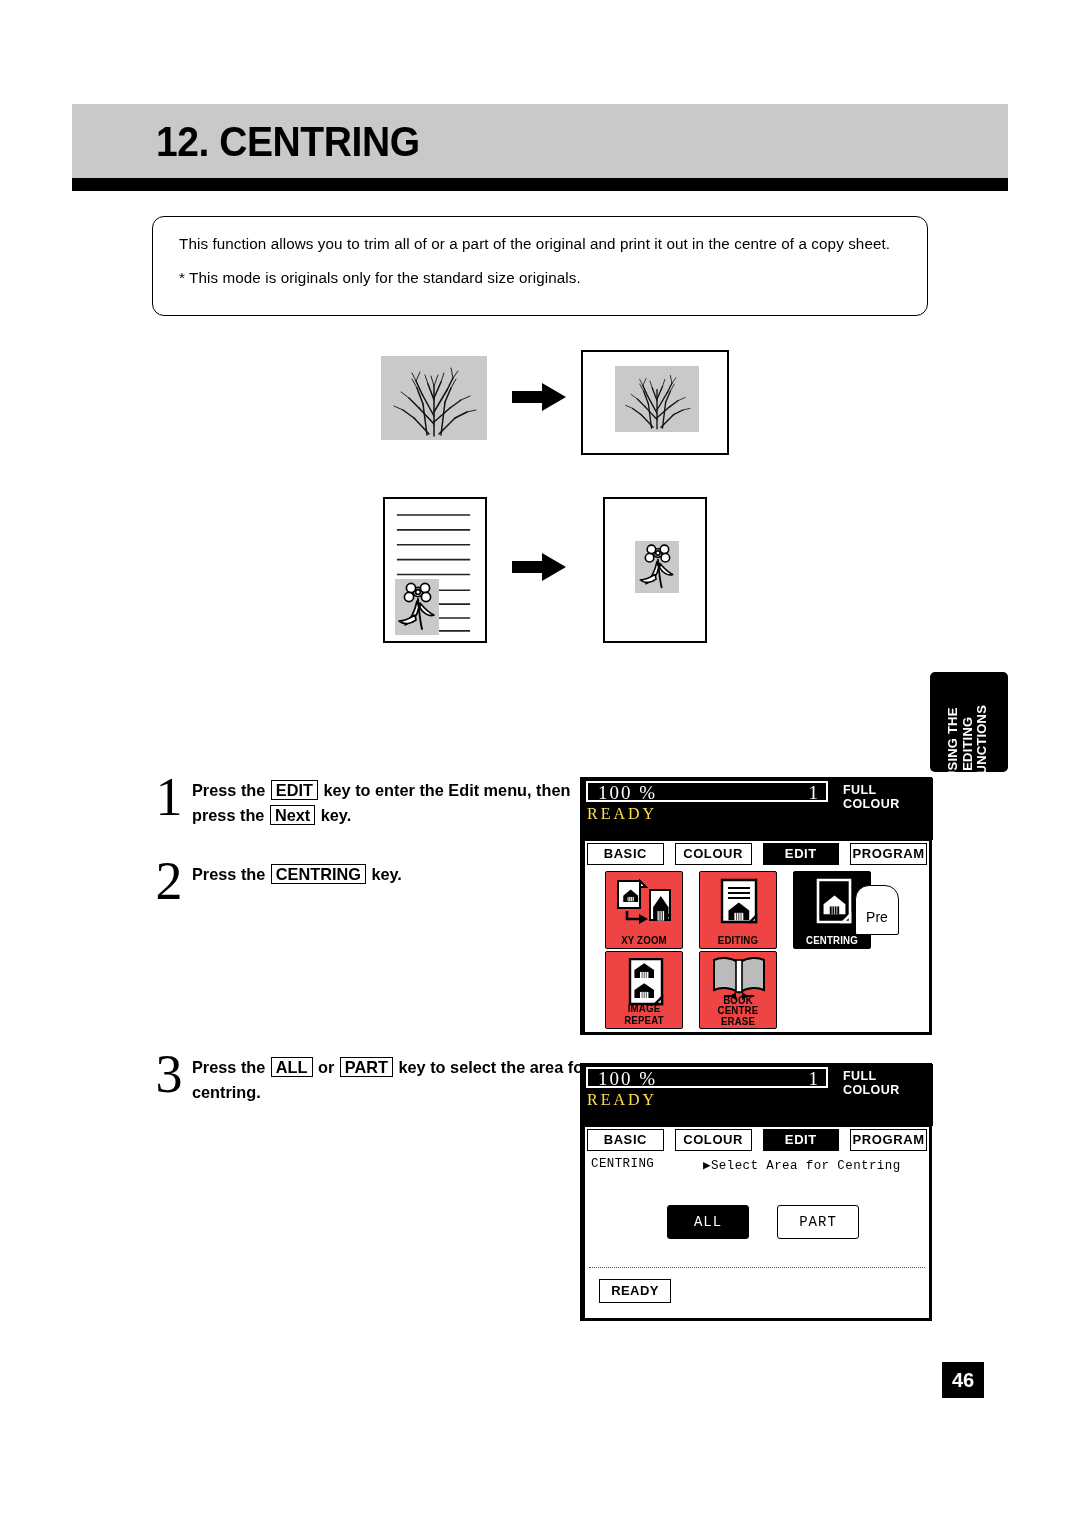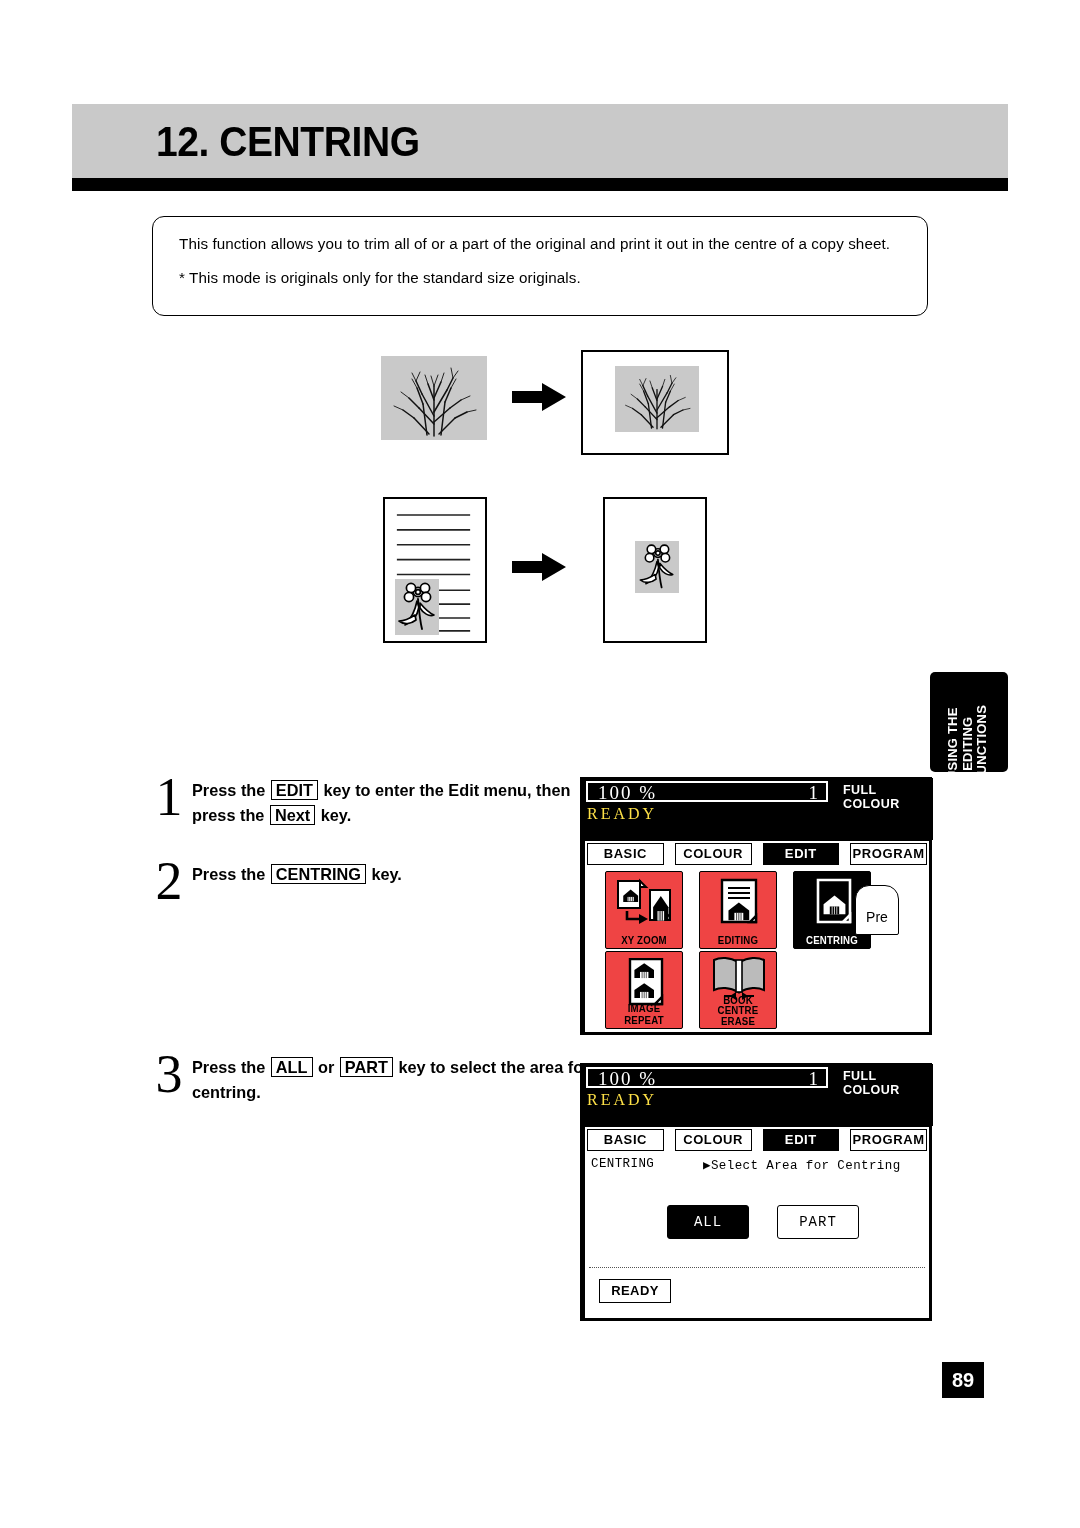--- a/index.html
+++ b/index.html
@@ -587,15 +587,15 @@
       </div>
 
       <div class="choicebtn sel btn-all">ALL</div>
       <div class="choicebtn btn-part">PART</div>
 
       <div class="divider"></div>
       <div class="cancelbtn">READY</div>
     </div>
   </div>
 
-  <div class="pagenum">89</div>
+  <div class="pagenum">46</div>
 
 </div>
 
 </body></html>

